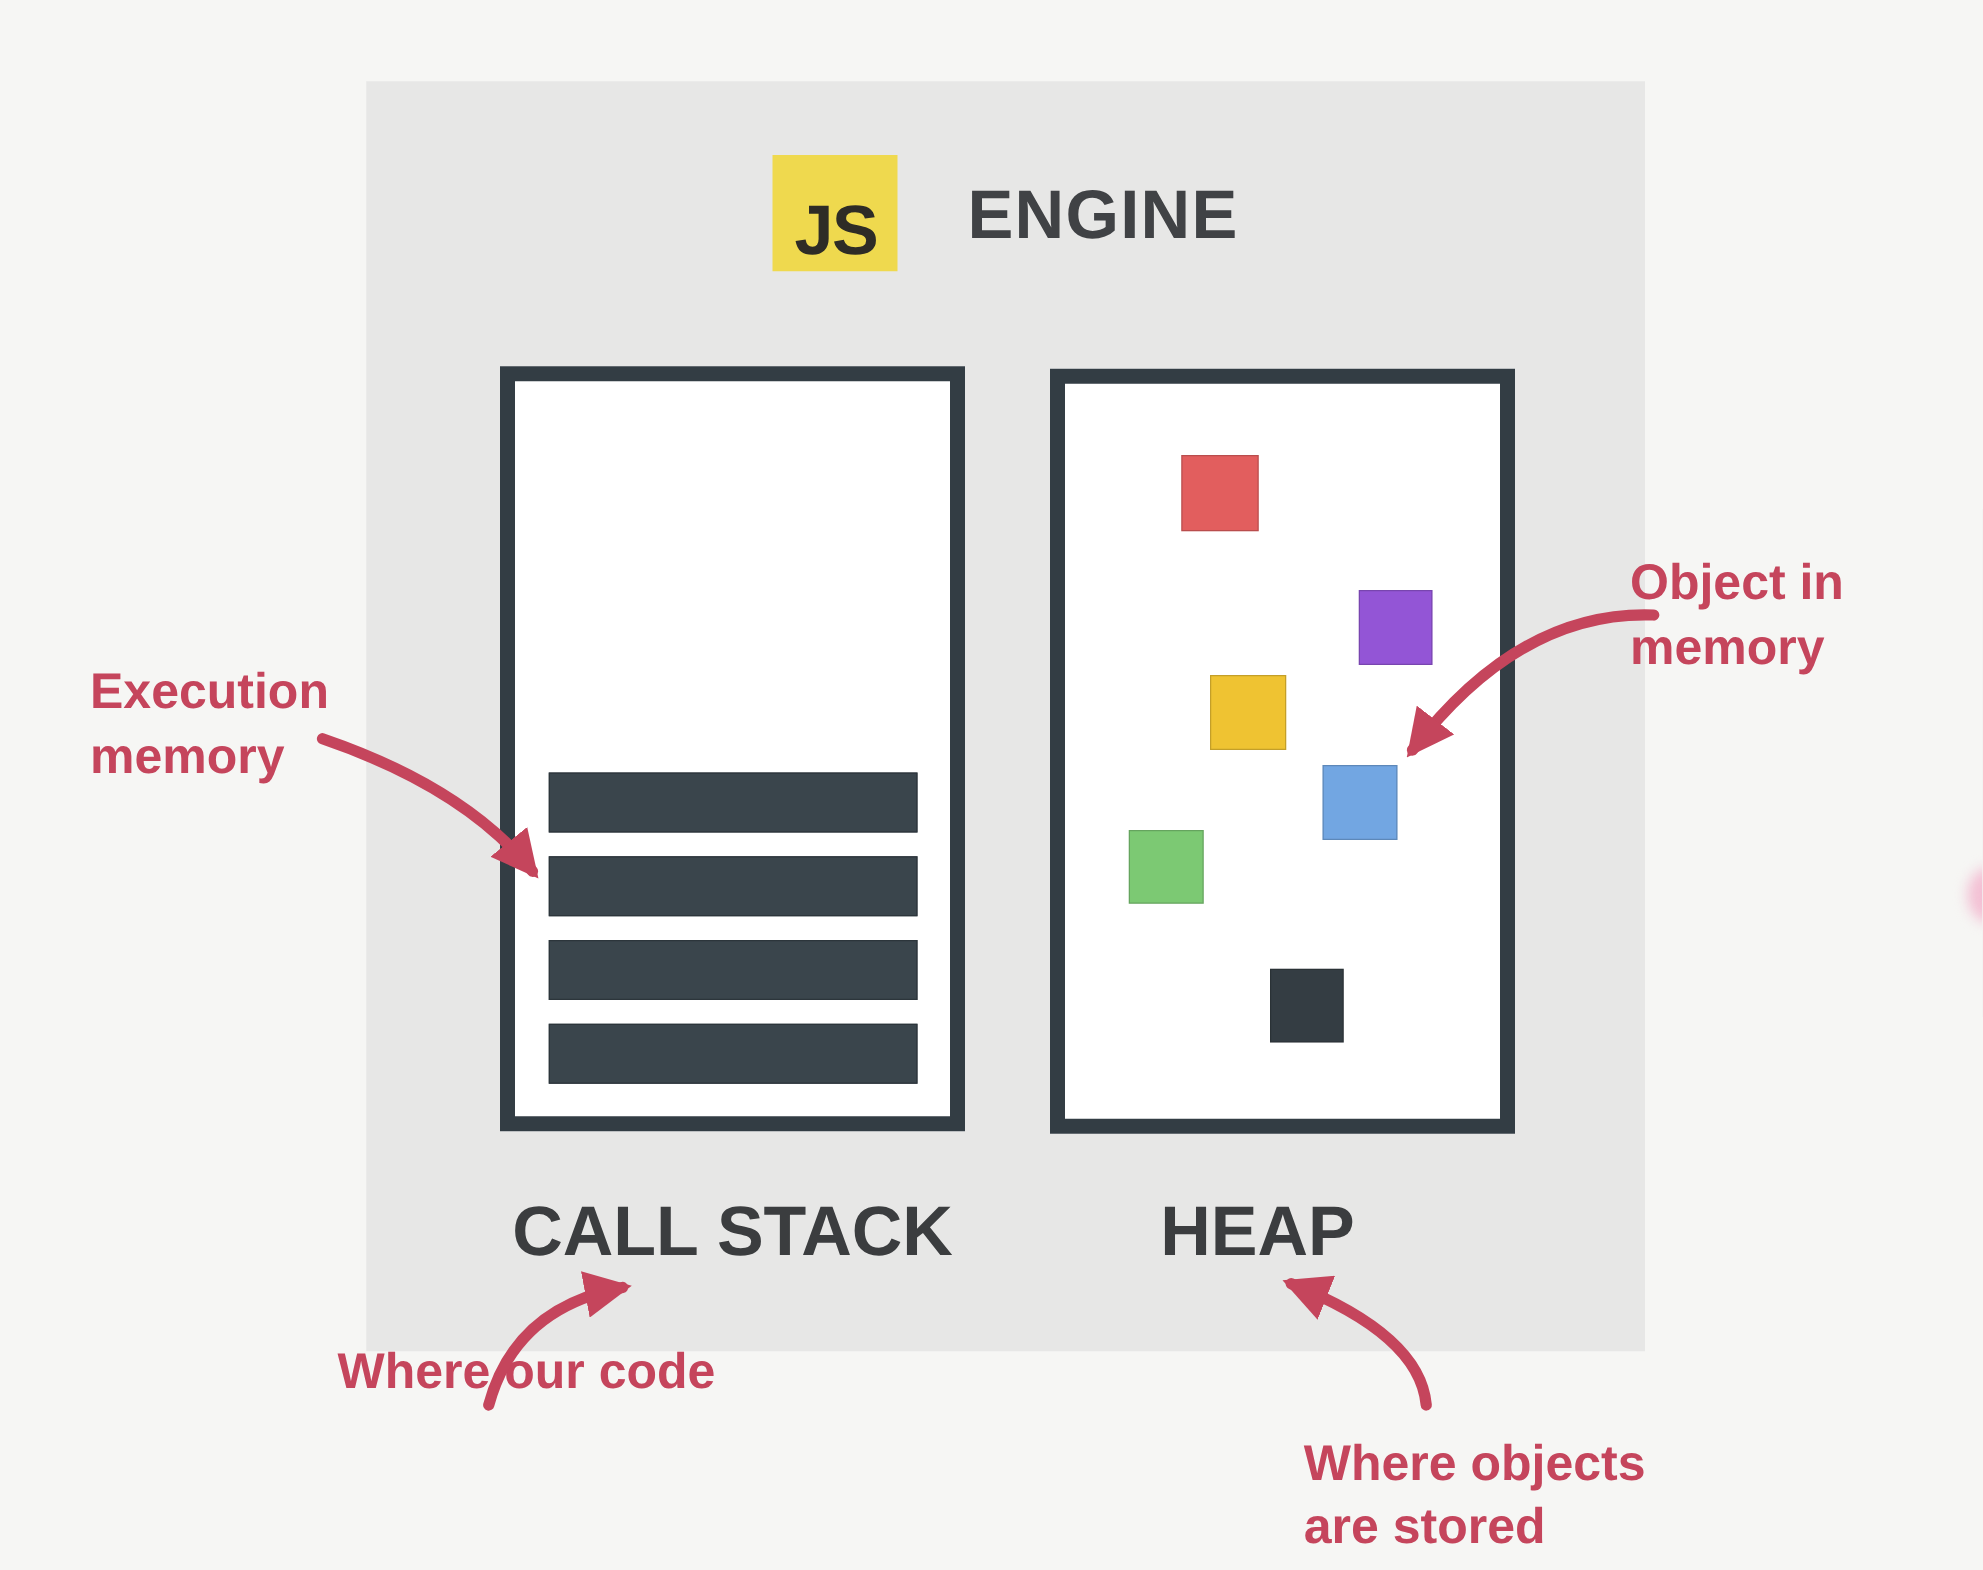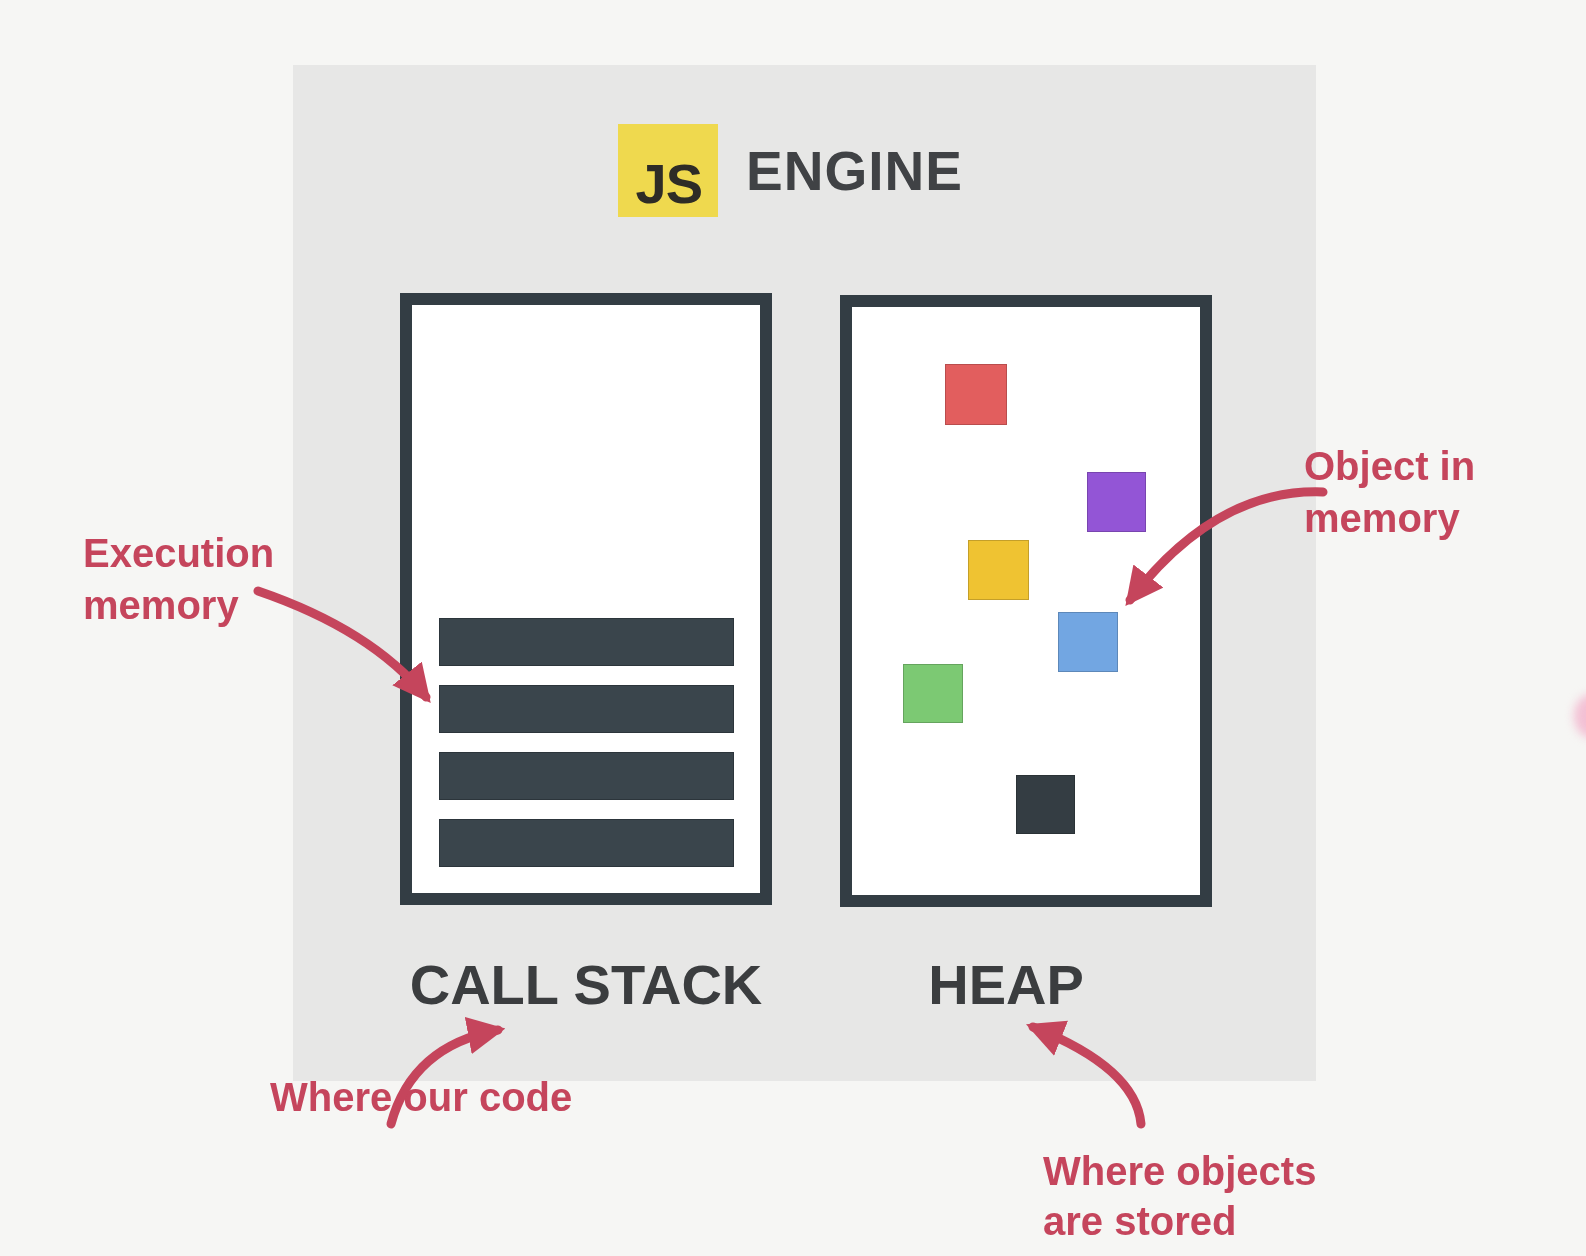--- a/index.html
+++ b/index.html
@@ -12,21 +12,21 @@
     font-weight:bold;
   }
   .panel{
     position:absolute;
     left:293px;top:65px;width:1023px;height:1016px;
     background:#e7e7e6;
   }
   
   .logo-row{
     position:absolute;left:618px;top:124px;height:93px;
-    display:flex;align-items:center;gap:28px;
+    display:flex;align-items:center;gap:56px;
   }
   .js-badge{
     width:100px;height:93px;background:#efd94e;
     position:relative;
   }
   .js-badge span{
     position:absolute;right:16px;bottom:1px;
     font-size:56px;color:#2e2c26;letter-spacing:-1px;
   }
   .engine-title{
@@ -58,21 +58,21 @@
     position:absolute;width:372px;text-align:center;
     font-size:56px;color:#3b3d3f;letter-spacing:0px;top:952px;
   }
   #call-stack-label{left:400px;}
   #heap-label{left:820px;}
   
   .note{
     position:absolute;color:#c5455c;font-size:40px;line-height:52px;
   }
   .note.bottom{line-height:50px;}
-  #note-execution{left:72px;top:527px;margin-left:11px;}
+  #note-execution{left:72px;top:527px;}
   #note-object{left:1304px;top:440px;}
   #note-where-code{left:270px;top:1072px;}
   #note-where-objects{left:1043px;top:1126px;margin-top:20px;}
   
   #arrows{
     position:absolute;left:0;top:0;width:1586px;height:1256px;
     pointer-events:none;
   }
   
   .cursor-blob{

